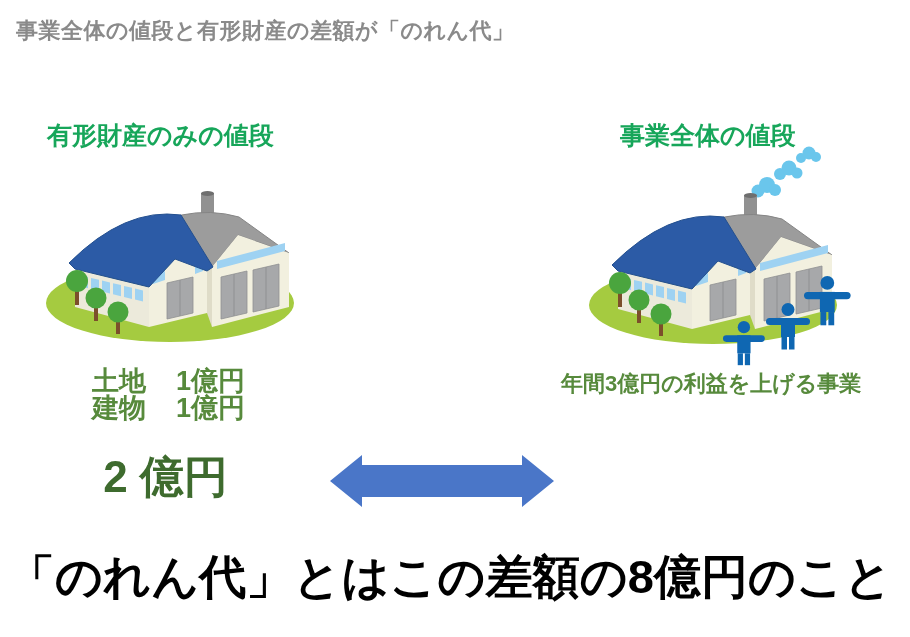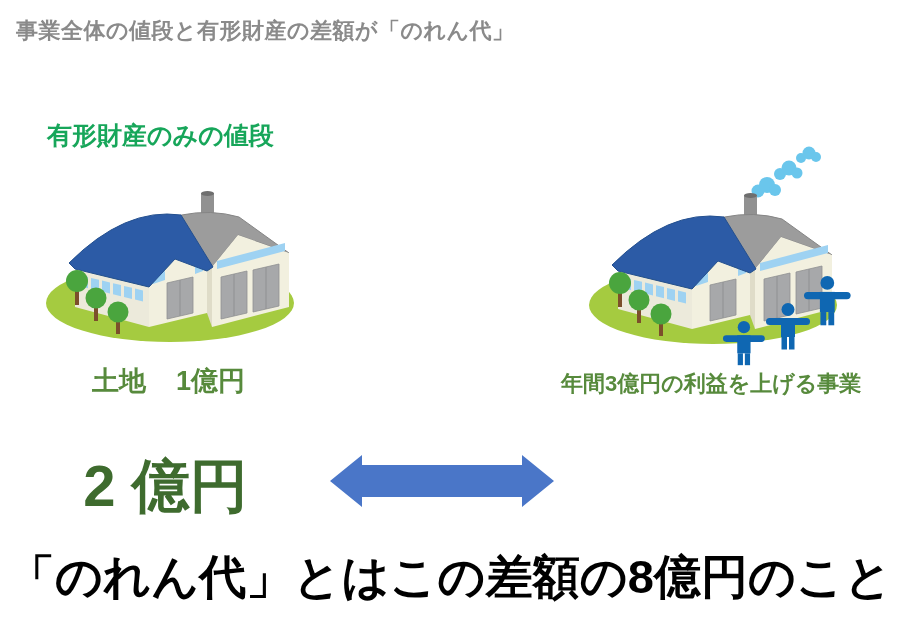--- a/index.html
+++ b/index.html
@@ -8,38 +8,39 @@
     font-family:"Liberation Sans","DejaVu Sans",sans-serif;font-weight:700;
   }
   .abs{position:absolute;}
   .main-title{left:16px;top:16px;font-size:22px;color:#8a8a8a;letter-spacing:0.5px;white-space:nowrap;}
   .col-heading{font-size:25px;color:#17a65a;white-space:nowrap;margin-top:22px;}
   .heading-left{left:47px;top:97px;}
   .heading-right{left:620px;top:97px;}
   .asset-list{left:92px;top:368px;font-size:27px;color:#578a3c;line-height:27px;}
   .asset-row .asset-label{display:inline-block;width:84px;}
   .caption-right{left:561px;top:369px;font-size:22px;color:#578a3c;white-space:nowrap;}
-  .big-price{font-size:58px;color:#3e6b2e;text-align:center;white-space:nowrap;}
+  .big-price{font-size:44px;color:#3e6b2e;text-align:center;white-space:nowrap;}
   .price-left{left:58px;top:448px;width:215px;}
   .price-right{left:598px;top:448px;width:220px;}
   .conclusion{left:8px;top:546px;font-size:47px;color:#000000;letter-spacing:0px;white-space:nowrap;}
   .factory-svg{display:block;}
   .svg-left{left:35px;top:167px;}
   .svg-right{left:580px;top:145px;}
   .arrow-svg{left:329px;top:452px;}
 </style>
 </head>
 <body>
 
 <div class="canvas">
 
   <div class="abs main-title">事業全体の値段と有形財産の差額が「のれん代」</div>
 
   <div class="abs col-heading heading-left">有形財産のみの値段</div>
 
+  <div class="abs col-heading heading-right">事業全体の値段</div>
 
   <svg class="abs factory-svg svg-left" width="270" height="185" viewBox="0 0 270 185">
     <g>
       <ellipse cx="135" cy="136" rx="124" ry="39" fill="#a5cb40"></ellipse>
       <g>
         <rect x="166" y="26" width="13" height="36" fill="#919191"></rect>
         <ellipse cx="172.5" cy="26.5" rx="6.5" ry="2.6" fill="#6e6e6e"></ellipse>
       </g>
       <path d="M86,74 Q148,34 204,50 L254,86 L203,68 L177,100 Q128,84 86,74 Z" fill="#9c9c9c" stroke="#858585" stroke-width="1"></path>
       <polygon points="177,100 203,68 254,86 254,140 177,160" fill="#f2f0df"></polygon>
@@ -147,20 +148,23 @@
           <rect x="15.5" y="34" width="5.5" height="12.5"></rect>
           <rect x="23" y="34" width="5.5" height="12.5"></rect>
       </g>
     </g>
   </svg>
 
   <div class="abs asset-list">
     <div class="asset-row">
       <span class="asset-label">土地</span><span class="asset-value">1億円</span>
     </div>
+    <div class="asset-row">
+      <span class="asset-label">建物</span><span class="asset-value">1億円</span>
+    </div>
   </div>
 
   <div class="abs caption-right">年間3億円の利益を上げる事業</div>
 
   <div class="abs big-price price-left">2 億円</div>
 
   <svg class="abs arrow-svg" width="226" height="58" viewBox="0 0 226 58">
     <polygon points="1,29 33,3 33,13 193,13 193,3 225,29 193,55 193,45 33,45 33,55" fill="#4a76c8"></polygon>
   </svg>
 

